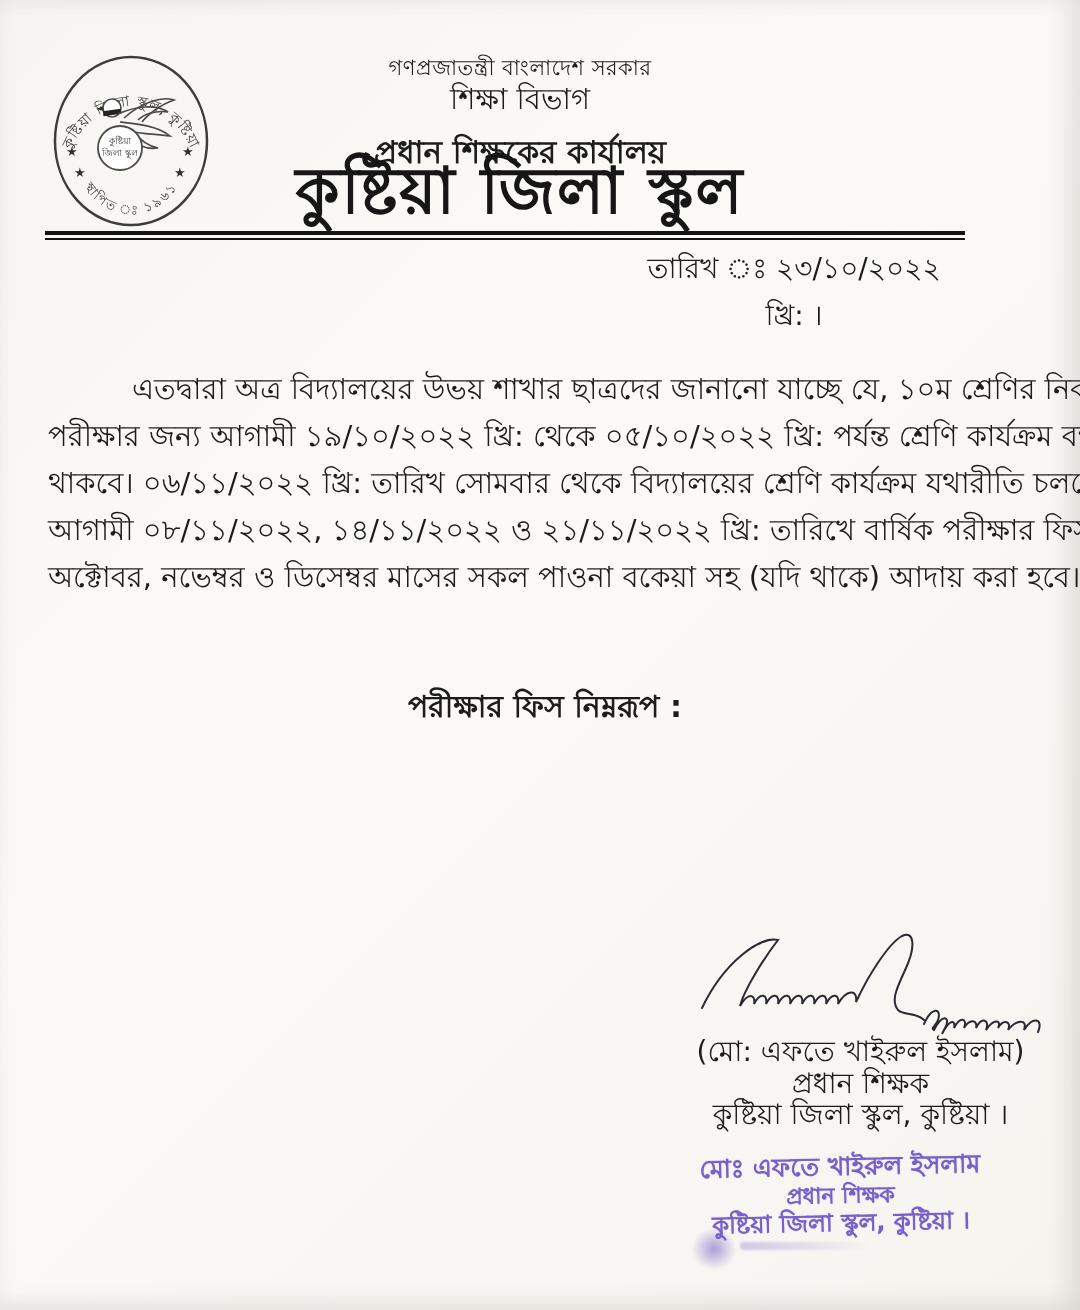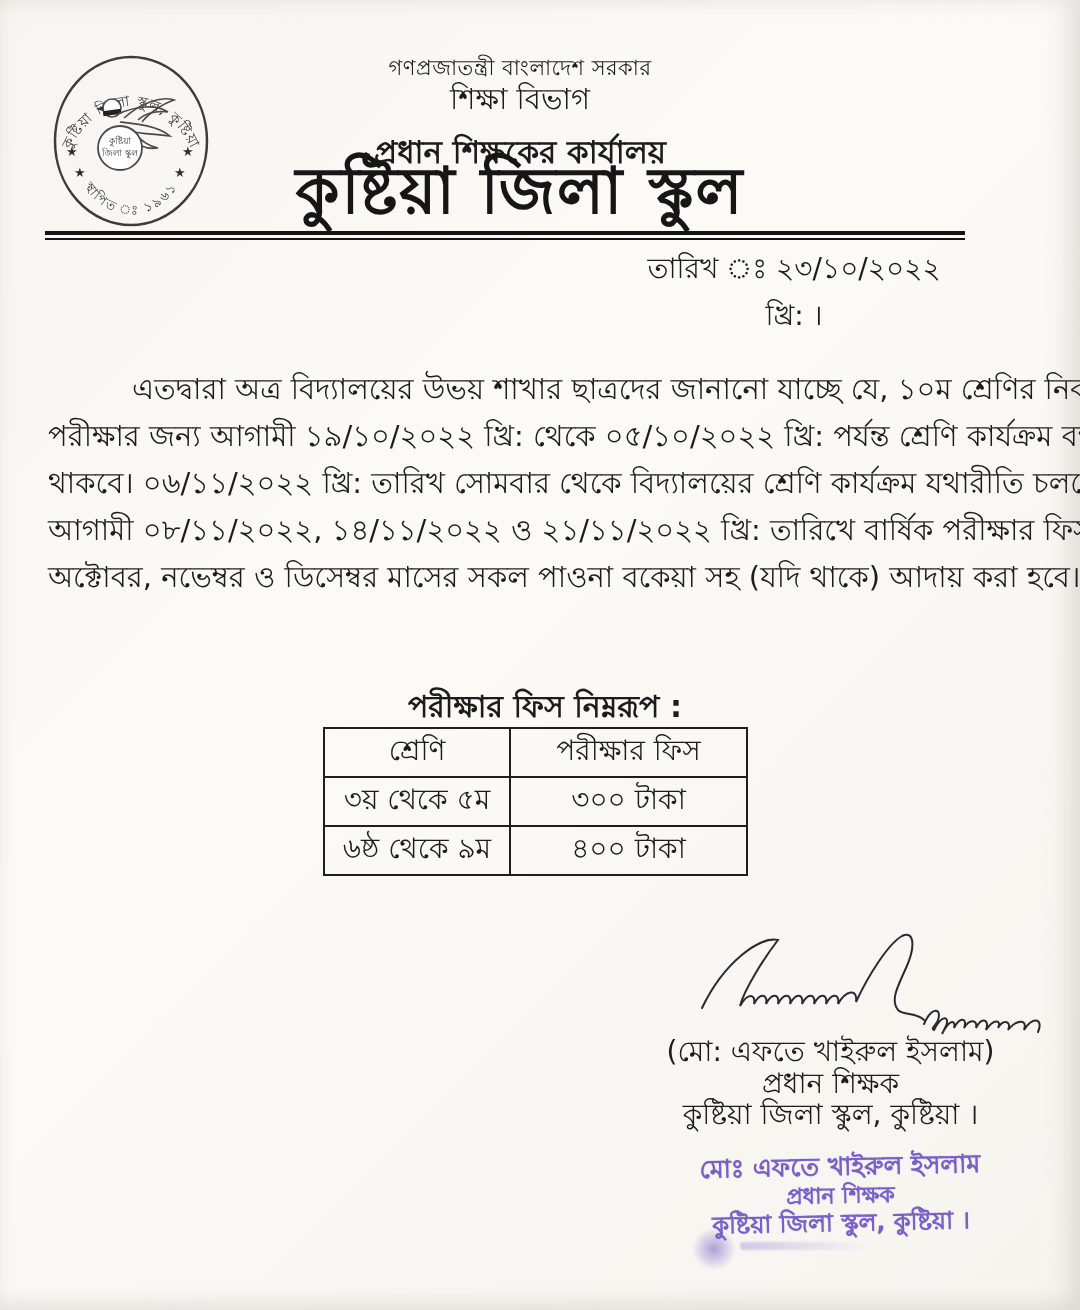--- a/index.html
+++ b/index.html
@@ -48,21 +48,21 @@
   }
   table.fees td,table.fees th{
     border:2px solid #1e1e1e;text-align:center;
     height:36px;padding:0 4px;font-weight:400;
   }
   table.fees col.c1{width:186px;}
   table.fees col.c2{width:237px;}
 
   
   .sig-svg{top:928px;left:688px;}
-  .sig-block{left:658px;width:345px;text-align:center;font-size:28px;}
+  .sig-block{left:688px;width:345px;text-align:center;font-size:28px;}
   .sig-name{top:1030px;}
   .sig-title{top:1062px;}
   .sig-school{top:1093px;}
 
   
   .stamp{
     top:1152px;left:698px;width:285px;text-align:center;
     color:#6f54c6;transform:rotate(-1.2deg);
     text-shadow:0 0 1px rgba(111,84,198,.55);
     opacity:.92;
@@ -134,40 +134,20 @@
   <div class="abs body-block">
     <div class="body-line first">এতদ্বারা অত্র বিদ্যালয়ের উভয় শাখার ছাত্রদের জানানো যাচ্ছে যে, ১০ম শ্রেণির নির্বাচনী</div>
     <div class="body-line">পরীক্ষার জন্য আগামী ১৯/১০/২০২২ খ্রি: থেকে ০৫/১০/২০২২ খ্রি: পর্যন্ত শ্রেণি কার্যক্রম বন্ধ</div>
     <div class="body-line">থাকবে। ০৬/১১/২০২২ খ্রি: তারিখ সোমবার থেকে বিদ্যালয়ের শ্রেণি কার্যক্রম যথারীতি চলবে।</div>
     <div class="body-line">আগামী ০৮/১১/২০২২, ১৪/১১/২০২২ ও ২১/১১/২০২২ খ্রি: তারিখে বার্ষিক পরীক্ষার ফিস এবং</div>
     <div class="body-line">অক্টোবর, নভেম্বর ও ডিসেম্বর মাসের সকল পাওনা বকেয়া সহ (যদি থাকে) আদায় করা হবে।</div>
   </div>
 
   <div class="abs fees-heading">পরীক্ষার ফিস নিম্নরূপ :</div>
 
-  <table class="fees">
-    <colgroup>
-        <col class="c1">
-        <col class="c2">
-      </colgroup>
-    <tbody>
-        <tr>
-      <th>শ্রেণি</th>
-      <th>পরীক্ষার ফিস</th>
-    </tr>
-    <tr>
-      <td>৩য় থেকে ৫ম</td>
-      <td>৩০০ টাকা</td>
-    </tr>
-    <tr>
-      <td>৬ষ্ঠ থেকে ৯ম</td>
-      <td>৪০০ টাকা</td>
-    </tr>
-  </tbody>
-    </table>
 
   <svg class="abs sig-svg" width="372" height="108" viewBox="0 0 372 108">
     <g fill="none" stroke="#2a2a33" stroke-width="2" stroke-linecap="round">
       <path d="M14,80 C36,34 72,8 90,12 C76,30 56,62 52,78
         C60,64 68,66 66,76 C72,64 80,66 78,76 C84,64 92,66 90,76
         C96,64 104,66 102,76 C108,64 116,66 114,76 C120,64 128,66 126,76
         C132,64 140,66 138,76 C144,64 152,66 150,76 C158,62 170,60 168,74
         C180,48 200,16 214,8 C226,2 228,18 218,40 C210,58 202,72 210,82
         C216,88 228,84 236,92"></path>
       <path d="M236,96 C244,78 254,80 250,92 C248,98 242,100 246,102

